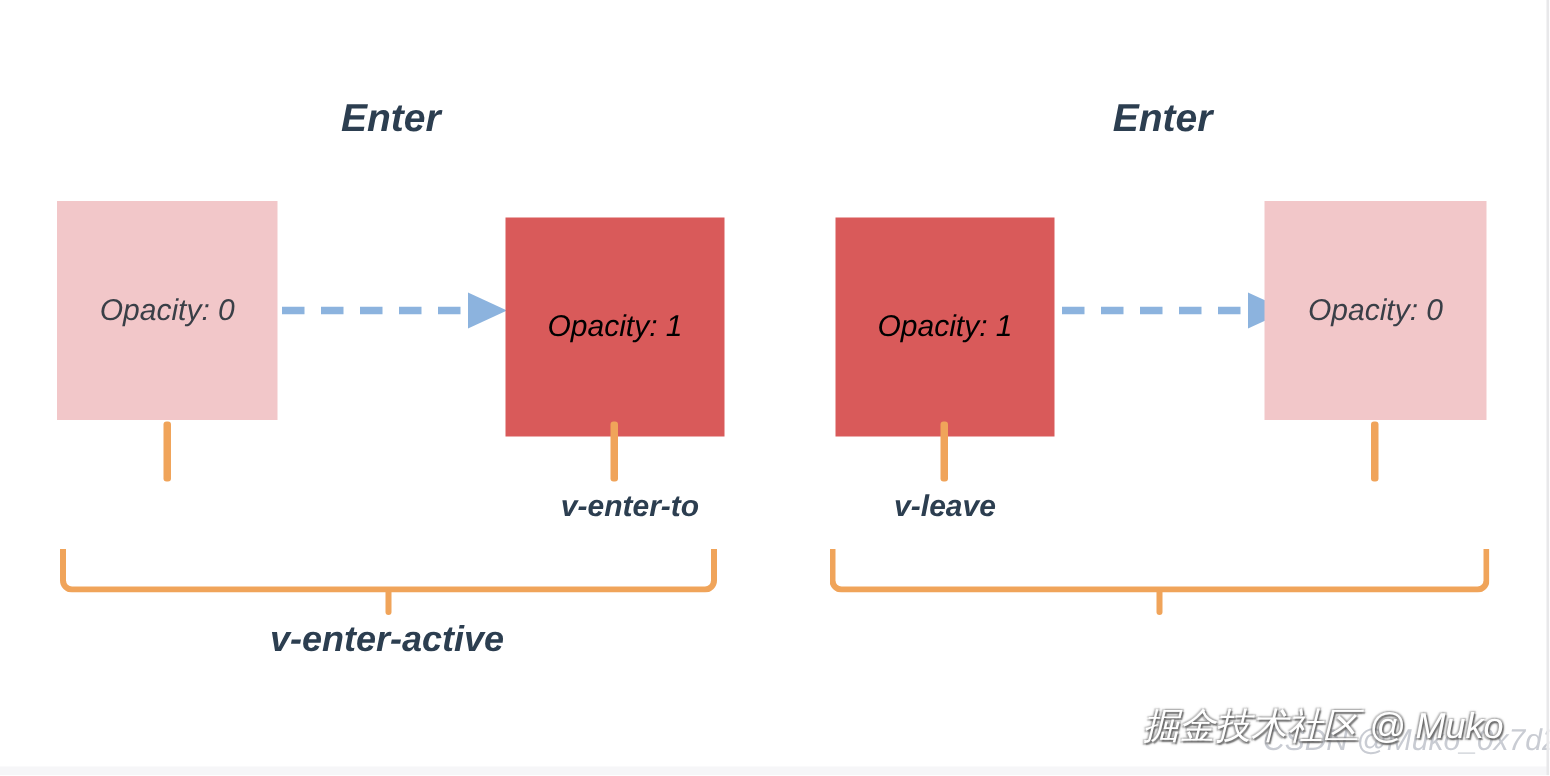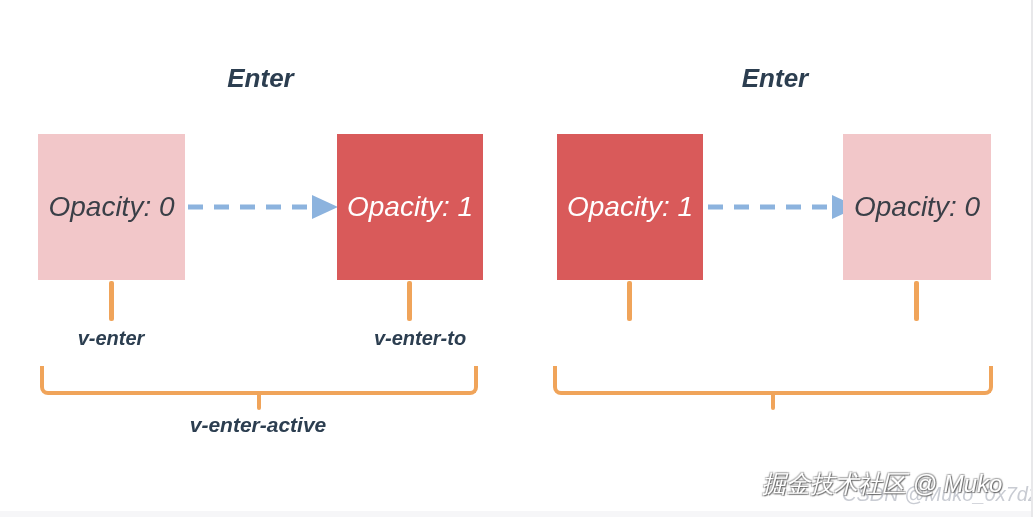--- a/index.html
+++ b/index.html
@@ -16,24 +16,24 @@
     position:absolute;
     text-align:center;
     font-size:26px;
     font-weight:700;
     color:var(--navy);
     line-height:32px;
   }
   .box{
     position:absolute;
     display:flex;align-items:center;justify-content:center;
-    font-size:28px;font-weight:500;
+    font-size:20px;font-weight:500;
   }
   .box.faded{background:var(--pink);color:#3a3f47;}
-  .box.solid{background:var(--red);color:#ffffff;}
+  .box.solid{background:var(--red);color:#000000;margin-top:11px;}
   .arrow{position:absolute;}
   .conn{
     position:absolute;
     width:5px;height:40px;
     background:var(--orange);
     border-radius:2px;
   }
   .phase-label{
     position:absolute;
     width:160px;
@@ -54,21 +54,21 @@
   }
   .bracket-stem{
     position:absolute;
     width:4px;height:17px;
     background:var(--orange);
     border-radius:2px;
   }
   .active-label{
     position:absolute;
     text-align:center;
-    font-size:21px;font-weight:700;
+    font-size:24px;font-weight:700;
     color:var(--navy);
   }
   .wm-secondary{
     position:absolute;
     left:842px;top:483px;
     font-size:20px;
     color:var(--wmgray);
     white-space:nowrap;
   }
   .wm-primary{
@@ -110,21 +110,20 @@
     <polygon points="126,1 152,13 126,25" style="fill:var(--blue)"></polygon>
   </svg>
 
   <div class="box solid" style="left:337px;top:134px;width:146px;height:146px;">
     <span>Opacity: 1</span>
   </div>
 
   <div class="conn" style="left:109px;top:281px;"></div>
   <div class="conn" style="left:407px;top:281px;"></div>
 
-  <div class="phase-label" style="left:31px;top:327px;">v-enter</div>
   <div class="phase-label" style="left:340px;top:327px;">v-enter-to</div>
 
   <div class="bracket" style="left:40px;top:366px;width:438px;"></div>
   <div class="bracket-stem" style="left:257px;top:393px;"></div>
 
   <div class="active-label" style="left:38px;top:413px;width:440px;">v-enter-active</div>
 
   <div class="group-title" style="left:557px;top:62px;width:436px;">Enter</div>
 
   <div class="box solid" style="left:557px;top:134px;width:146px;height:146px;">
@@ -136,20 +135,21 @@
     <polygon points="126,1 152,13 126,25" style="fill:var(--blue)"></polygon>
   </svg>
 
   <div class="box faded" style="left:843px;top:134px;width:148px;height:146px;">
     <span>Opacity: 0</span>
   </div>
 
   <div class="conn" style="left:627px;top:281px;"></div>
   <div class="conn" style="left:914px;top:281px;"></div>
 
+  <div class="phase-label" style="left:550px;top:327px;">v-leave</div>
 
   <div class="bracket" style="left:553px;top:366px;width:440px;"></div>
   <div class="bracket-stem" style="left:771px;top:393px;"></div>
 
 
   <div class="wm-secondary">CSDN @Muko_0x7d2</div>
   <div class="wm-primary">掘金技术社区 @ Muko</div>
 
   <div class="bottom-strip"></div>
   <div class="right-edge"></div>

